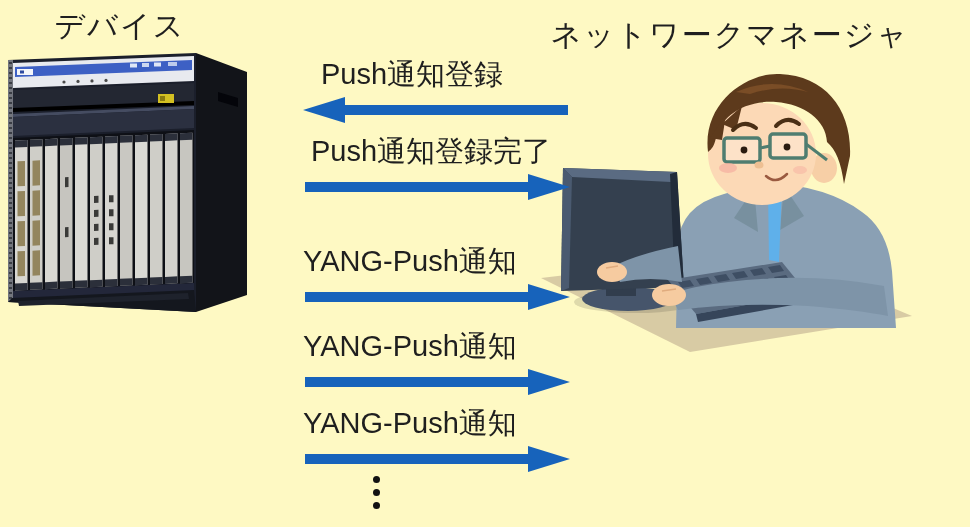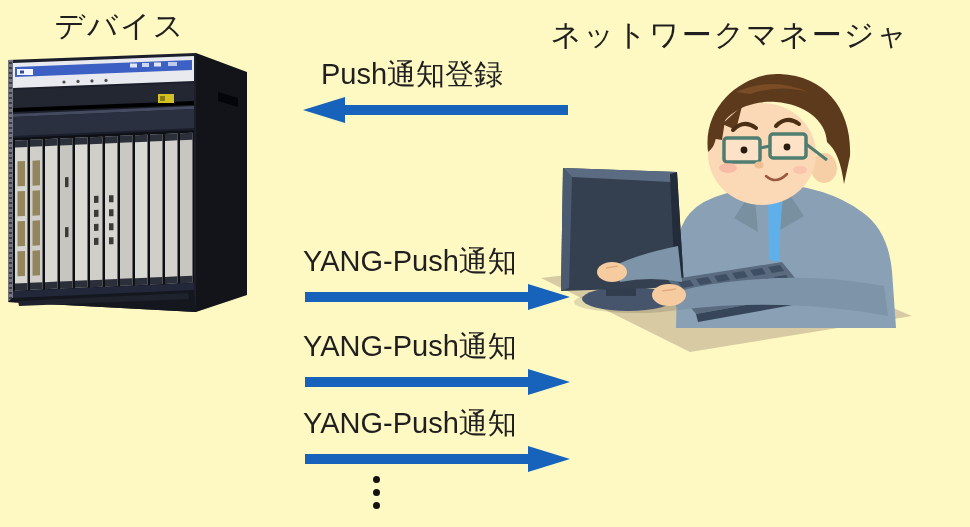--- a/index.html
+++ b/index.html
@@ -254,20 +254,27 @@
   <div class="msg-col">
 
     <div class="msg-row row1">
       <div class="msg-label">Push通知登録</div>
       <div class="arrow left">
         <div class="shaft"></div>
         <div class="head"></div>
       </div>
     </div>
 
+    <div class="msg-row row2">
+      <div class="msg-label">Push通知登録完了</div>
+      <div class="arrow right">
+        <div class="shaft"></div>
+        <div class="head"></div>
+      </div>
+    </div>
 
     <div class="msg-row row3">
       <div class="msg-label">YANG-Push通知</div>
       <div class="arrow right">
         <div class="shaft"></div>
         <div class="head"></div>
       </div>
     </div>
 
     <div class="msg-row row4">

